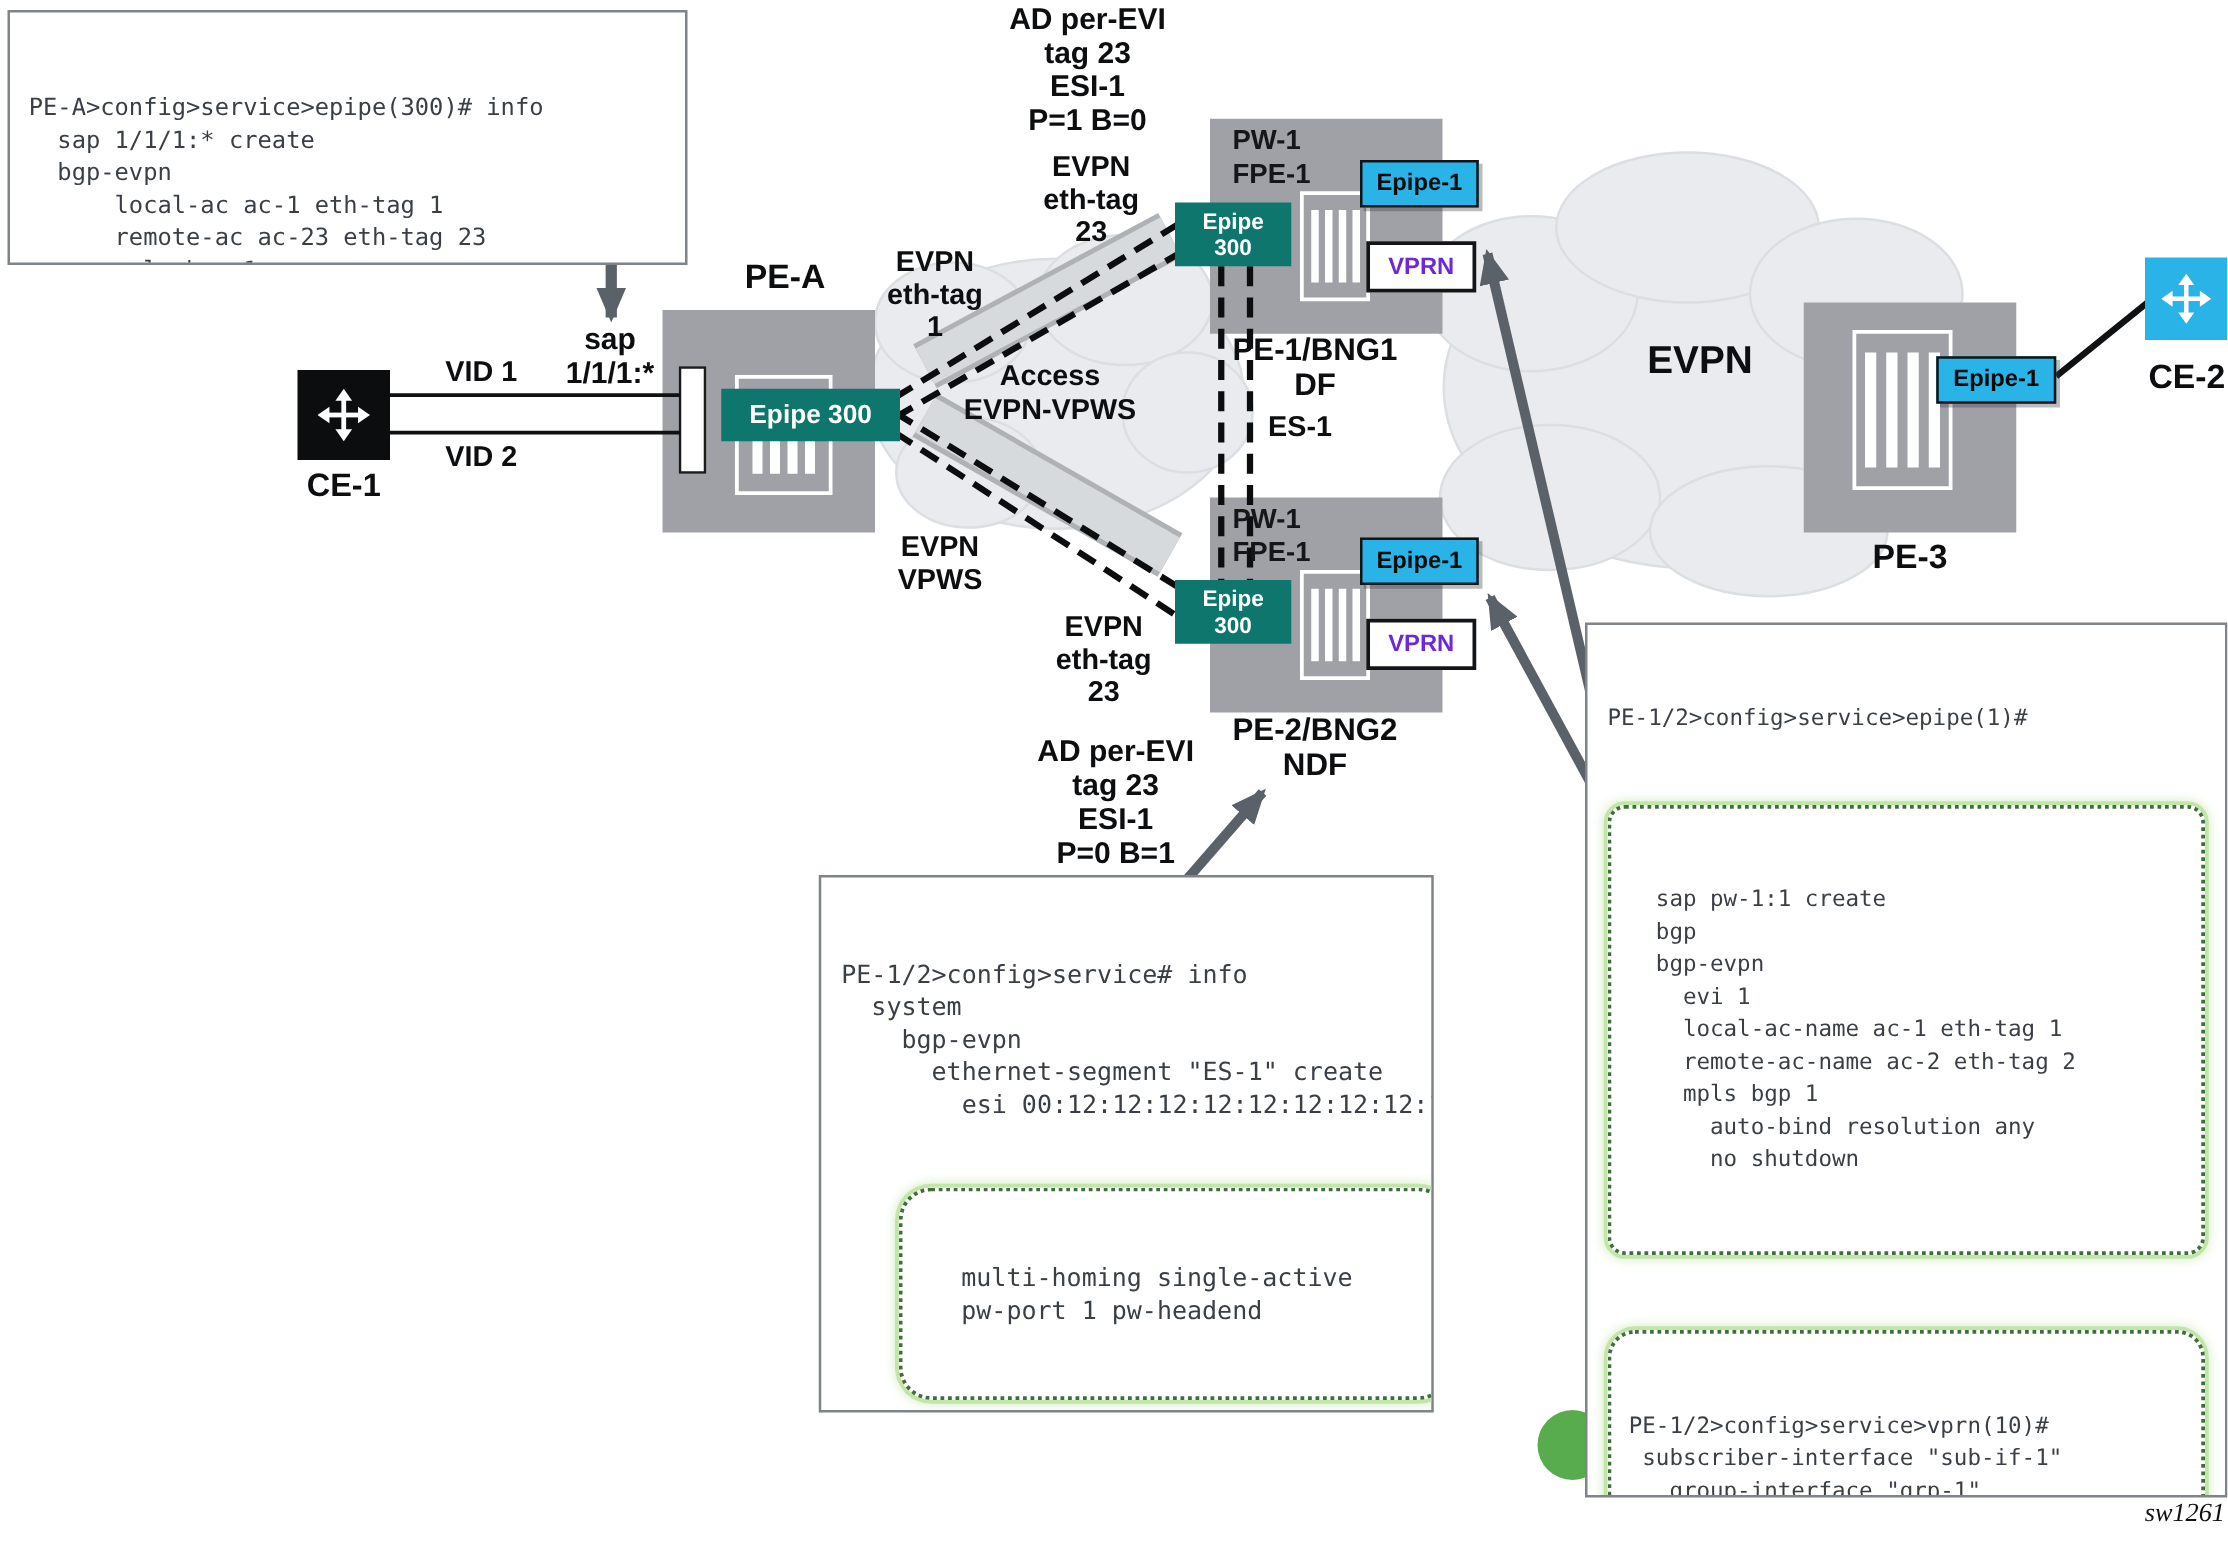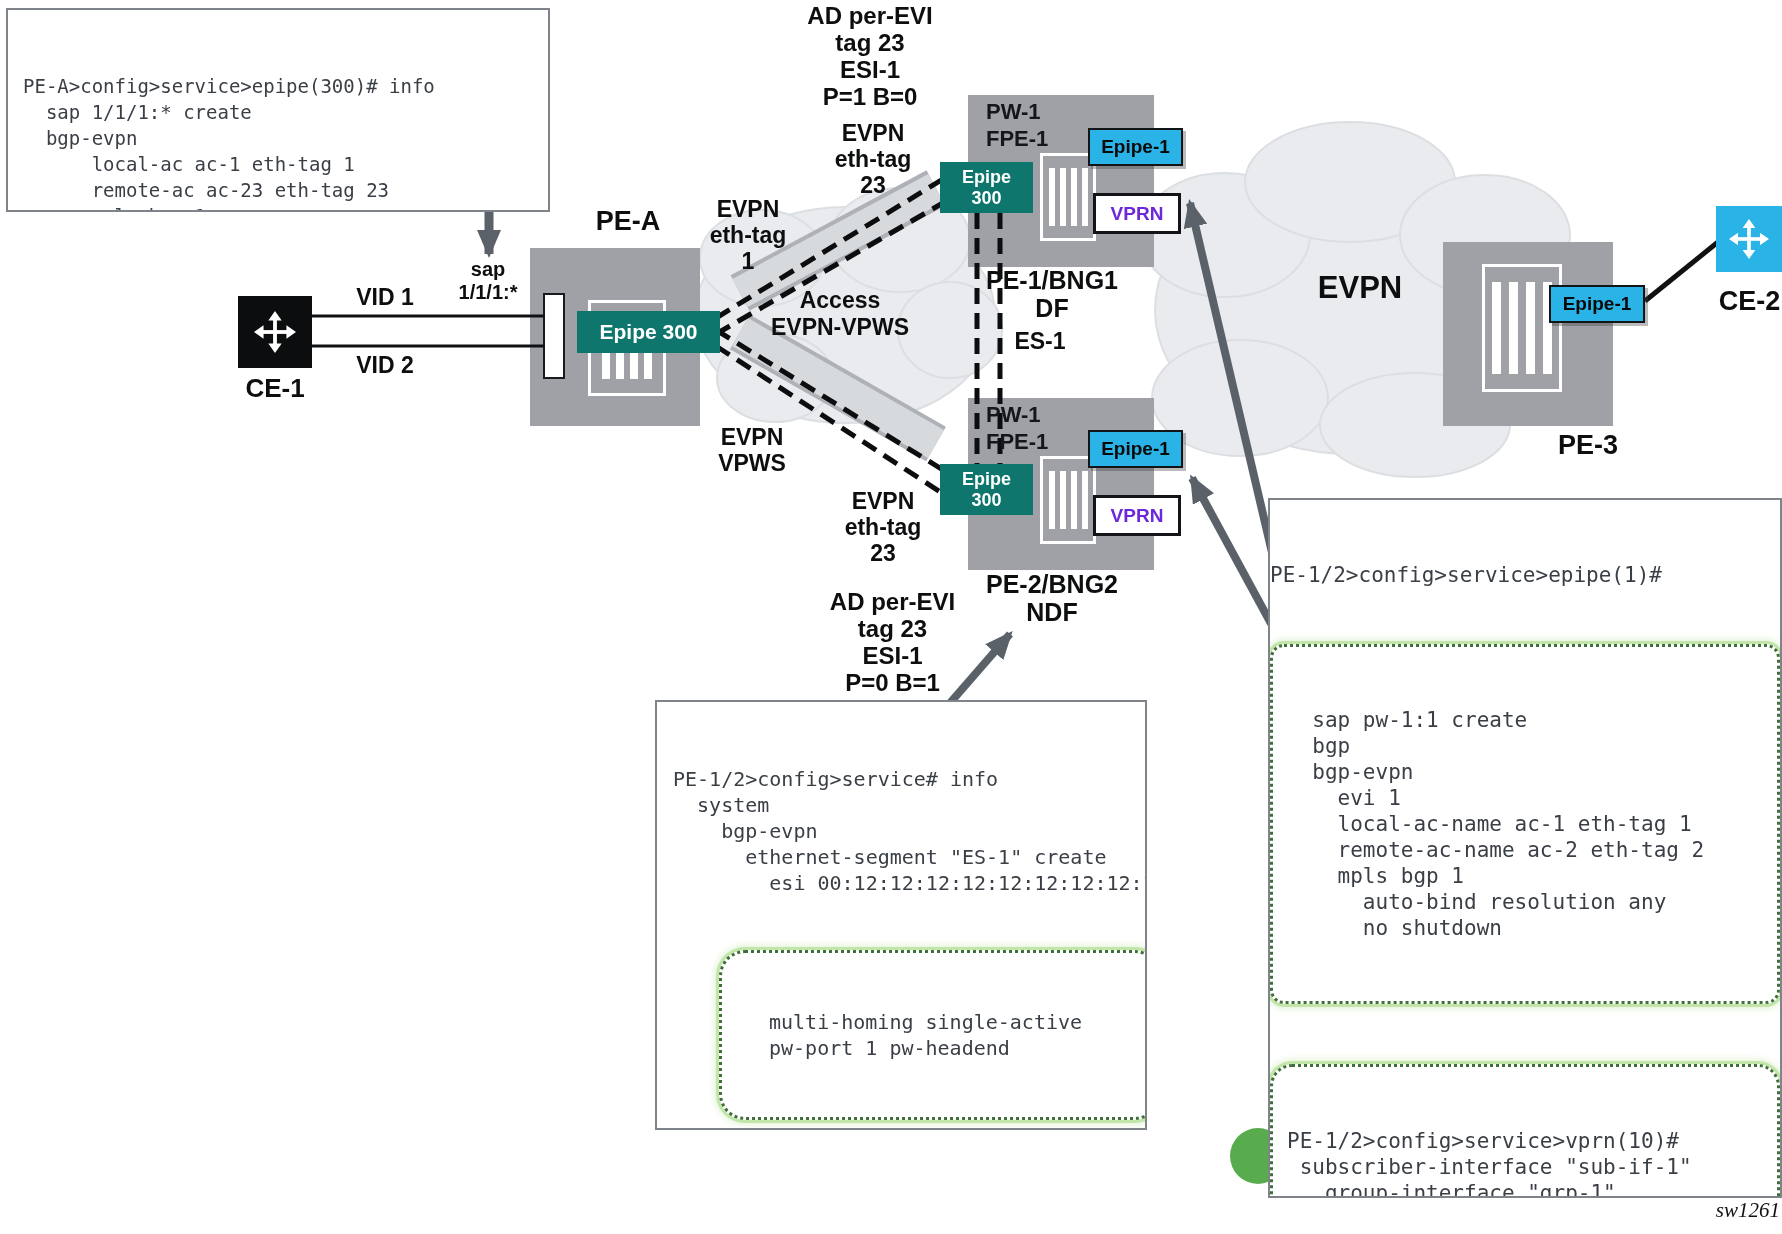--- a/index.html
+++ b/index.html
@@ -33,21 +33,21 @@
   .cfgbox { position:absolute; background:#fff; border:2px solid #7f848a;
             font-family:"DejaVu Sans Mono", monospace; color:#3a3f46;
             white-space:pre; overflow:hidden; }
   .cfgbox pre { margin:0; font:inherit; white-space:pre; }
 
   .hl { border:3px dotted #3f6f38; box-shadow:0 0 0 3px #c2e5aa, 0 0 9px 3px #d5ecc2; }
 
   
   #cfg-pea { left:6px; top:8px; width:544px; height:204px; padding:11px 15px; font-size:19px; line-height:26px; z-index:20; }
 
-  #sap-lbl { left:418px; top:258px; width:140px; font-size:20px; }
+  #sap-lbl { left:418px; top:258px; width:140px; font-size:24px; }
   #pea-lbl { left:563px; top:206px; width:130px; font-size:27px; }
 
   #ce1 { left:238px; top:296px; width:74px; height:72px; background:#0c0d0e; }
   #ce1-lbl { left:225px; top:374px; width:100px; font-size:26px; }
   #vid1-lbl { left:340px; top:284px; width:90px; font-size:23px; }
   #vid2-lbl { left:340px; top:352px; width:90px; font-size:23px; }
 
   #pea-box { left:530px; top:248px; width:170px; height:178px; }
   #pea-sap { position:absolute; left:543px; top:293px; width:22px; height:86px; background:#fff; border:2px solid #1a1a1a; z-index:6; }
   #pea-router { left:588px; top:300px; width:78px; height:96px; }
@@ -82,29 +82,29 @@
   #pe2-epipe1 { left:1088px; top:430px; width:95px; height:38px; }
   #pe2-vprn   { left:1093px; top:495px; width:88px; height:41px; }
   #pe2-name   { left:972px; top:570px; width:160px; font-size:25px; line-height:28px; }
 
   #evpn-lbl { left:1280px; top:270px; width:160px; font-size:31px; }
 
   #pe3-box { left:1443px; top:242px; width:170px; height:184px; }
   #pe3-router { left:1482px; top:264px; width:80px; height:128px; gap:8px; }
   #pe3-router i { width:9px; height:92px; }
   #pe3-epipe1 { left:1549px; top:285px; width:96px; height:38px; }
-  #pe3-lbl { left:1508px; top:430px; width:160px; font-size:27px; }
+  #pe3-lbl { left:1448px; top:430px; width:160px; font-size:27px; }
 
   #ce2 { left:1716px; top:206px; width:66px; height:66px; background:#29b3e6; }
   #ce2-lbl { left:1702px; top:286px; width:95px; font-size:27px; }
 
   #cfg-es { left:655px; top:700px; width:492px; height:430px; padding:12px 16px; font-size:20px; line-height:26px; z-index:20; }
   #es-hl { margin:2px 0 2px 46px; width:442px; padding:4px 10px 4px 47px; border-radius:26px; }
 
-  #cfg-right { left:1268px; top:498px; width:514px; height:700px; padding:10px 0; font-size:21px; line-height:26px; z-index:30; }
+  #cfg-right { left:1268px; top:498px; width:514px; height:700px; padding:10px 16px; font-size:18px; line-height:26px; z-index:30; }
   #r-hl1 { margin:4px 0 8px 0; border-radius:14px; padding:8px 10px 8px 14px; }
   #r-hl2 { border-radius:22px; padding:9px 10px 9px 14px; }
 
   #green-dot { position:absolute; left:1230px; top:1128px; width:56px; height:56px; border-radius:50%; background:#58ac4e; z-index:25; }
 
   #watermark { position:absolute; left:1680px; top:1198px; width:100px; text-align:right;
                font-family:"Liberation Serif", serif; font-style:italic; font-size:21px; color:#111; z-index:5; }
 </style>
 </head>
 <body>

